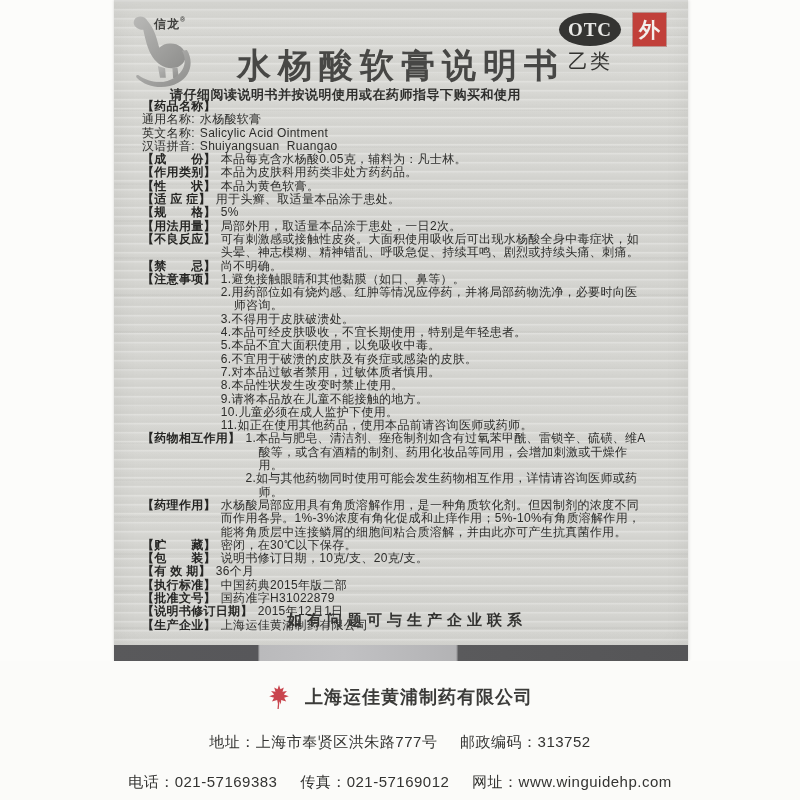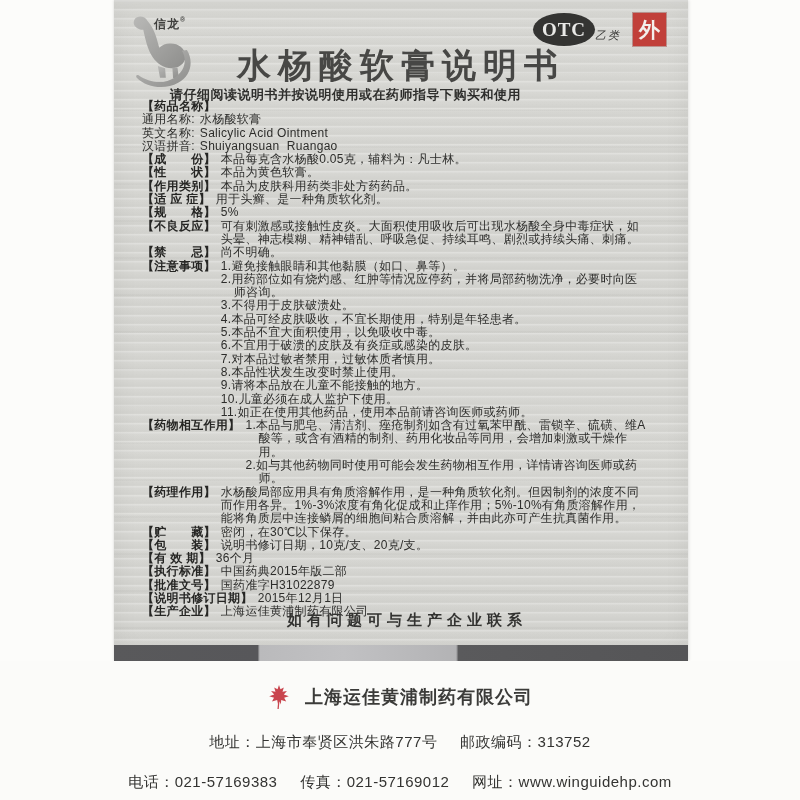--- a/index.html
+++ b/index.html
@@ -25,27 +25,27 @@
   
   .logo{position:absolute;left:6px;top:8px;width:84px;height:82px;}
   .logo svg{position:absolute;left:0;top:4px;width:80px;height:76px;}
   .brand{position:absolute;left:34px;top:8px;font-size:12px;font-weight:bold;color:#3f3f3d;letter-spacing:1px;white-space:nowrap;}
   .brand sup{font-size:7px;vertical-align:6px;}
   .title{
     position:absolute;left:0;right:0;top:20px;text-align:center;
     font-size:34px;font-weight:bold;color:#474745;letter-spacing:7px;white-space:nowrap;margin-top:23px;
   }
   .badges{position:absolute;right:22px;top:13px;display:flex;align-items:flex-start;}
-  .otc-group{display:flex;flex-direction:row;align-items:center;}
+  .otc-group{display:flex;flex-direction:column;align-items:center;}
   .otc-oval{
     width:62px;height:33px;border-radius:50%;background:#343432;
     display:flex;align-items:center;justify-content:center;
     font-family:"Liberation Serif", serif;font-weight:bold;font-size:19px;color:#e9e9e7;letter-spacing:1px;
   }
-  .otc-class{margin-top:12px;font-size:11px;color:#333331;letter-spacing:2px;font-style:italic;}
+  .otc-class{margin-top:2px;font-size:20px;color:#333331;letter-spacing:2px;}
   .ext-badge{
     width:33px;height:33px;margin-left:12px;background:#c1403a;
     display:flex;align-items:center;justify-content:center;
     color:#f3efec;font-size:21px;font-weight:bold;
     box-shadow:0 0 0 1px rgba(140,40,35,.4);
   }
   .notice{position:absolute;left:56px;top:78px;font-size:13px;font-weight:bold;color:#2e2e2c;letter-spacing:.5px;white-space:nowrap;margin-top:8px;}
   
   .body{
     position:absolute;left:28px;top:100px;width:505px;
@@ -131,34 +131,38 @@
       </div>
       <div class="row">
         <span class="lab">汉语拼音:</span>
         <div class="cont">Shuiyangsuan  Ruangao</div>
       </div>
       <div class="row">
         <span class="lab b">【成　　份】</span>
         <div class="cont">本品每克含水杨酸0.05克，辅料为：凡士林。</div>
       </div>
       <div class="row">
+        <span class="lab b">【作用类别】</span>
+        <div class="cont">本品为皮肤科用药类非处方药药品。</div>
+      </div>
+      <div class="row">
         <span class="lab b">【性　　状】</span>
         <div class="cont">本品为黄色软膏。</div>
       </div>
       <div class="row">
-        <span class="lab b">【作用类别】</span>
-        <div class="cont">本品为皮肤科用药类非处方药药品。</div>
-      </div>
-      <div class="row">
         <span class="lab b">【适 应 症】</span>
-        <div class="cont">用于头癣、是一种角质软化剂。</div>
+        <div class="cont">用于头癣、取适量本品涂于患处。</div>
       </div>
       <div class="row">
         <span class="lab b">【规　　格】</span>
         <div class="cont">5%</div>
+      </div>
+      <div class="row">
+        <span class="lab b">【用法用量】</span>
+        <div class="cont">局部外用，取适量本品涂于患处，一日2次。</div>
       </div>
       <div class="row">
         <span class="lab b">【不良反应】</span>
         <div class="cont">可有刺激感或接触性皮炎。大面积使用吸收后可出现水杨酸全身中毒症状，如头晕、神志模糊、精神错乱、呼吸急促、持续耳鸣、剧烈或持续头痛、刺痛。</div>
       </div>
       <div class="row">
         <span class="lab b">【禁　　忌】</span>
         <div class="cont">尚不明确。</div>
       </div>
       <div class="row">

